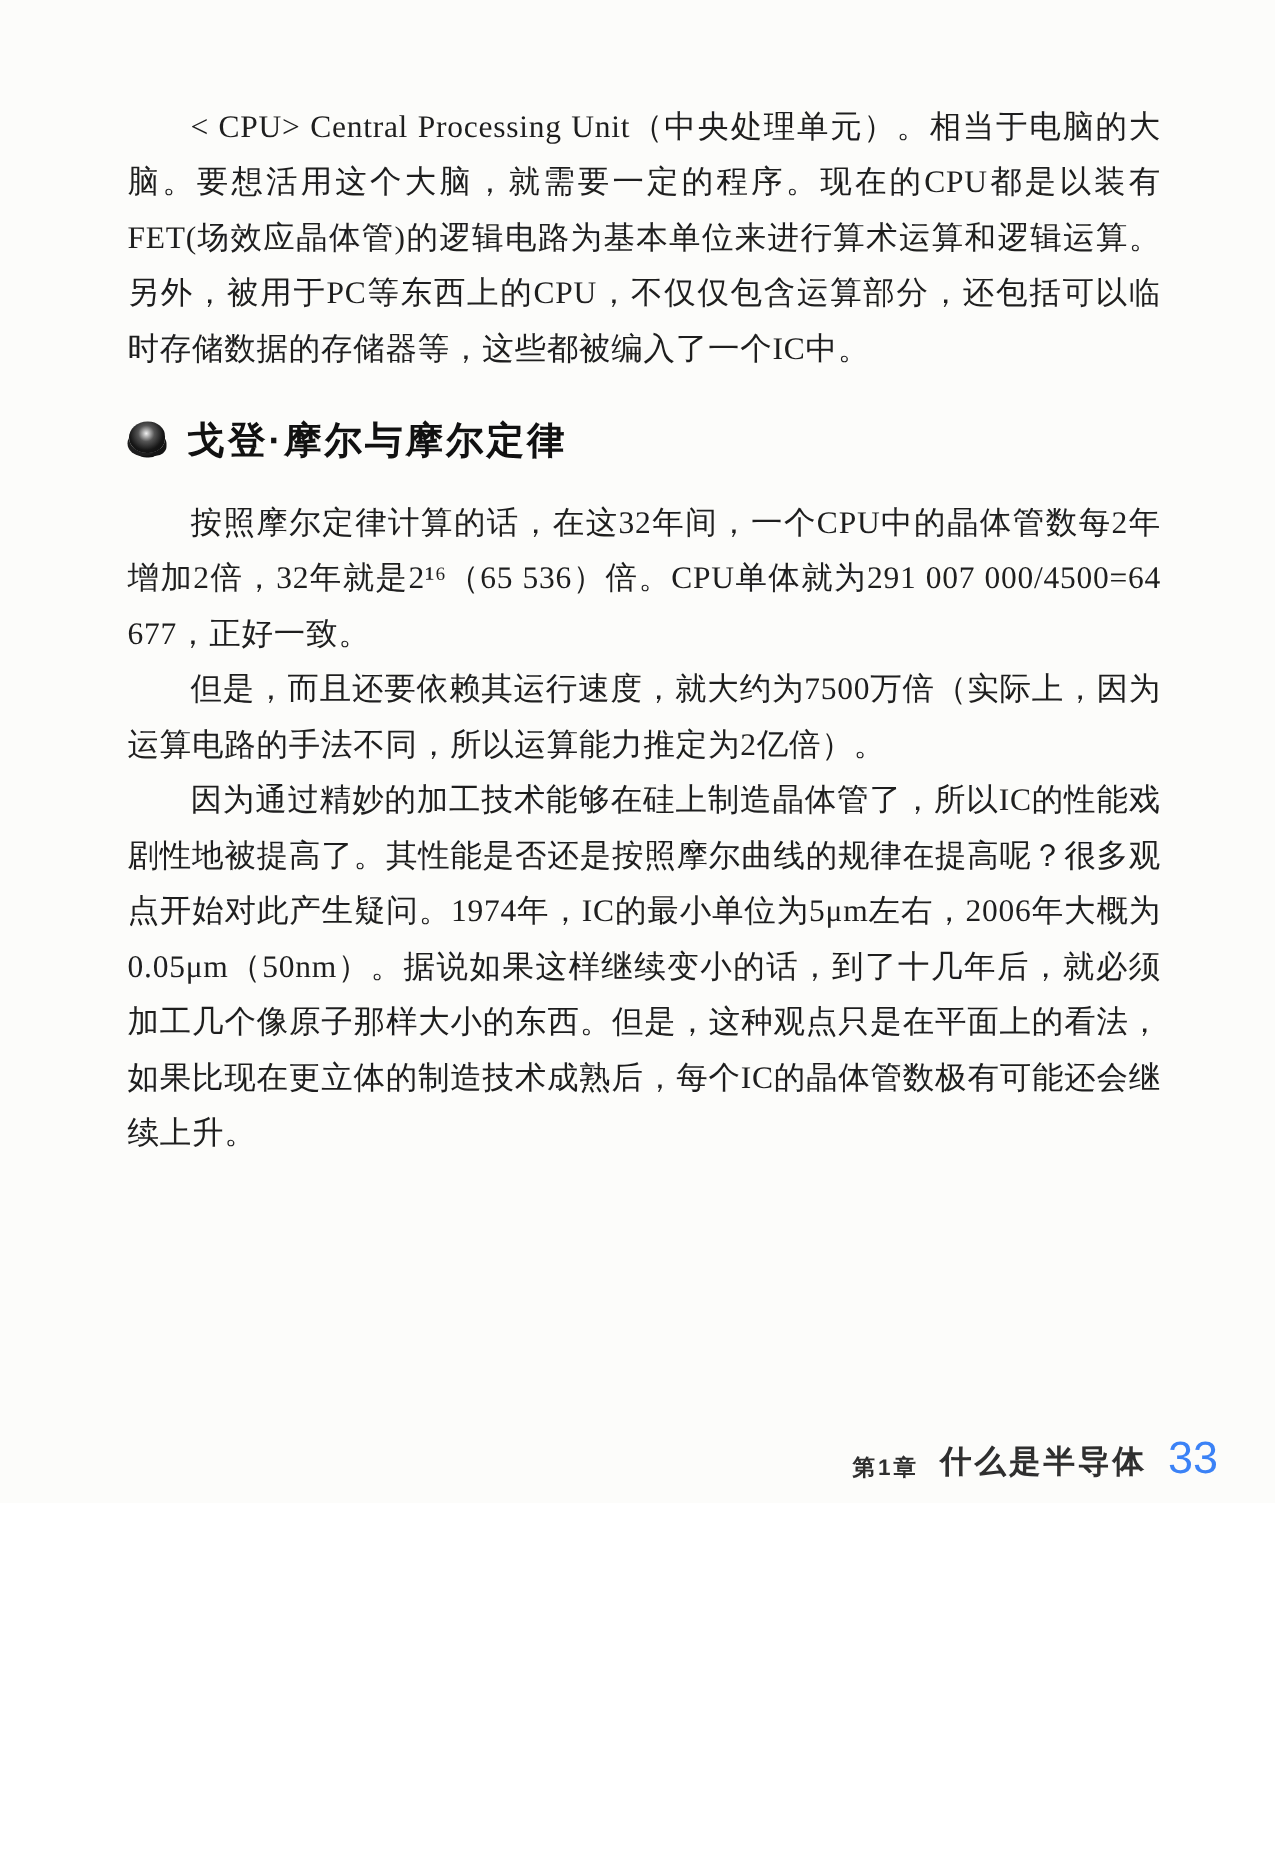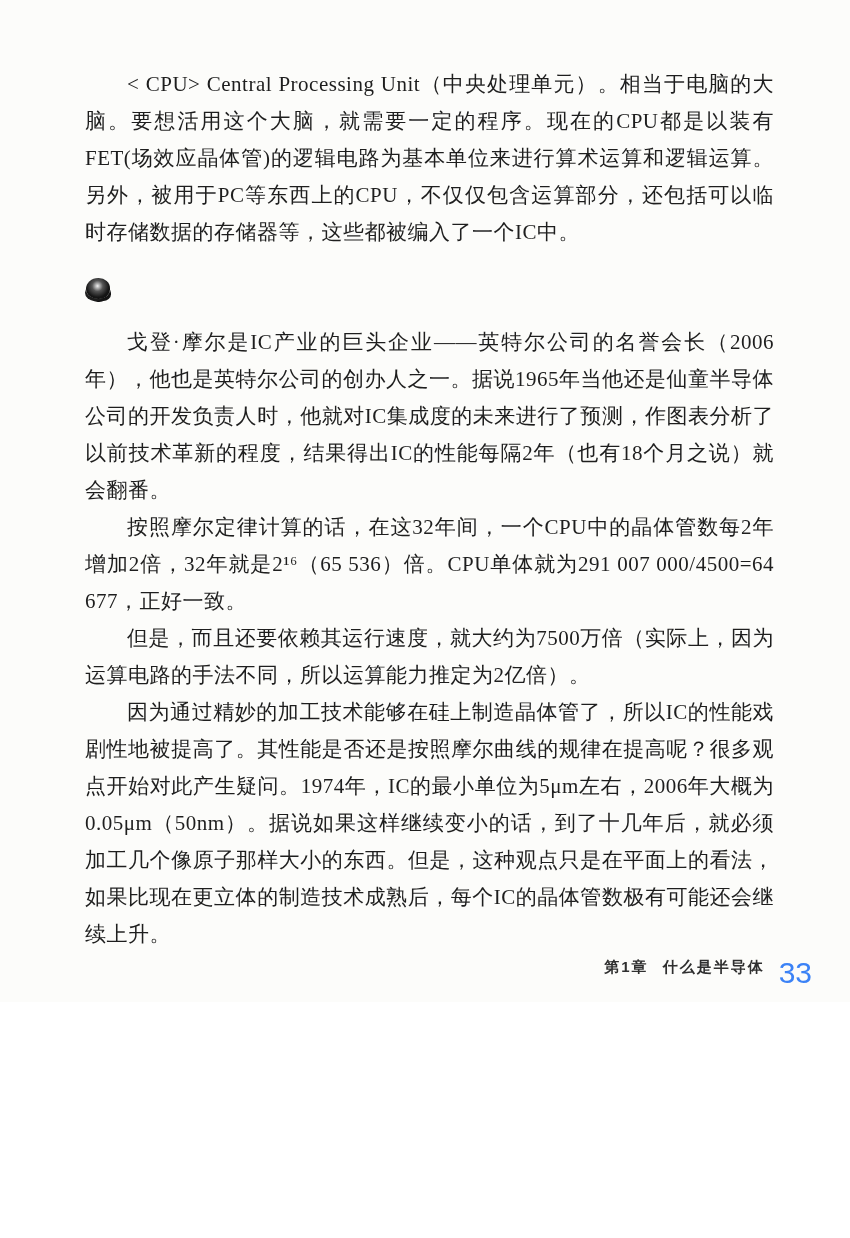--- a/index.html
+++ b/index.html
@@ -59,32 +59,32 @@
     font-weight: bold;
     font-family: "Liberation Sans", "DejaVu Sans", sans-serif;
     letter-spacing: 2px;
     color: #111;
   }
   .footer {
     position: absolute;
     right: 38px;
     bottom: 14px;
     display: flex;
-    align-items: flex-start;
+    align-items: flex-end;
     gap: 14px;
     font-family: "Liberation Sans", "DejaVu Sans", sans-serif;
   }
   .footer .chapter {
     font-size: 15px;
     font-weight: bold;
     color: #2f2f2f;
     letter-spacing: 2px;
   }
   .footer .chapter-title {
-    font-size: 15px;
+    font-size: 21px;
     font-weight: bold;
     color: #2f2f2f;
     letter-spacing: 2px;
   }
   .footer .page-num {
     font-size: 30px;
     color: #3b82f6;
     line-height: 1;
   }
 </style>
@@ -93,23 +93,23 @@
 
 <div class="page">
   <div class="text-column">
 
     <p class="para">&lt; CPU&gt; Central Processing Unit（中央处理单元）。相当于电脑的大脑。要想活用这个大脑，就需要一定的程序。现在的CPU都是以装有FET(场效应晶体管)的逻辑电路为基本单位来进行算术运算和逻辑运算。另外，被用于PC等东西上的CPU，不仅仅包含运算部分，还包括可以临时存储数据的存储器等，这些都被编入了一个IC中。</p>
 
     <div class="section-heading">
       <span class="bullet-icon">
         <span class="ball"></span>
       </span>
+      <span class="section-title">戈登·摩尔与摩尔定律</span>
     </div>
 
-    <p class="para">戈登·摩尔是IC产业的巨头企业——英特尔公司的名誉会长（2006年），他也是英特尔公司的创办人之一。据说1965年当他还是仙童半导体公司的开发负责人时，他就对IC集成度的未来进行了预测，作图表分析了以前技术革新的程度，结果得出IC的性能每隔2年（也有18个月之说）就会翻番。</p>
     <p class="para">按照摩尔定律计算的话，在这32年间，一个CPU中的晶体管数每2年增加2倍，32年就是2¹⁶（65 536）倍。CPU单体就为291 007 000/4500=64 677，正好一致。</p>
     <p class="para">但是，而且还要依赖其运行速度，就大约为7500万倍（实际上，因为运算电路的手法不同，所以运算能力推定为2亿倍）。</p>
     <p class="para">因为通过精妙的加工技术能够在硅上制造晶体管了，所以IC的性能戏剧性地被提高了。其性能是否还是按照摩尔曲线的规律在提高呢？很多观点开始对此产生疑问。1974年，IC的最小单位为5μm左右，2006年大概为0.05μm（50nm）。据说如果这样继续变小的话，到了十几年后，就必须加工几个像原子那样大小的东西。但是，这种观点只是在平面上的看法，如果比现在更立体的制造技术成熟后，每个IC的晶体管数极有可能还会继续上升。</p>
 
   </div>
 
   <div class="footer">
     <span class="chapter">第1章</span>
     <span class="chapter-title">什么是半导体</span>
     <span class="page-num">33</span>

